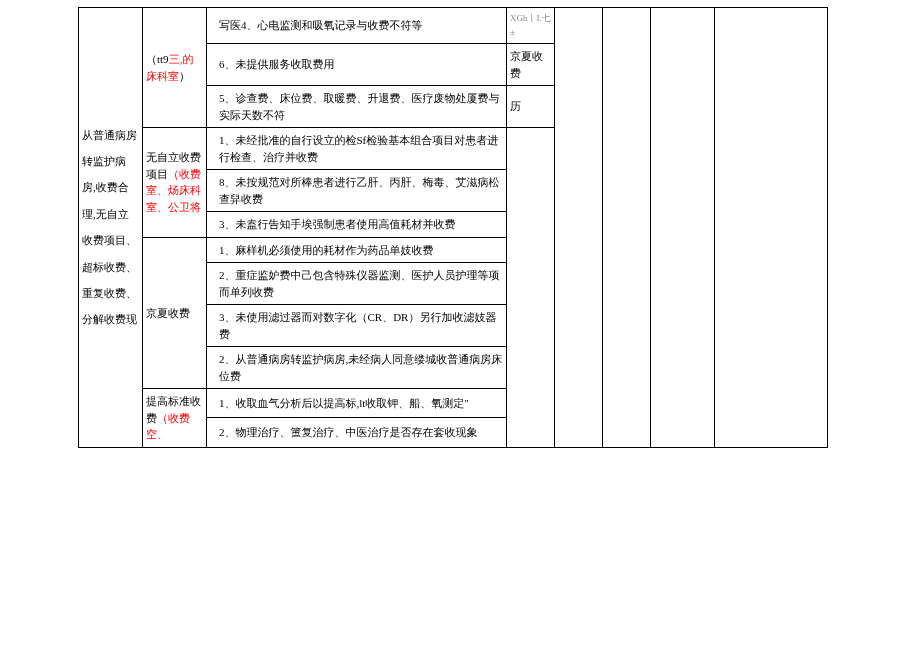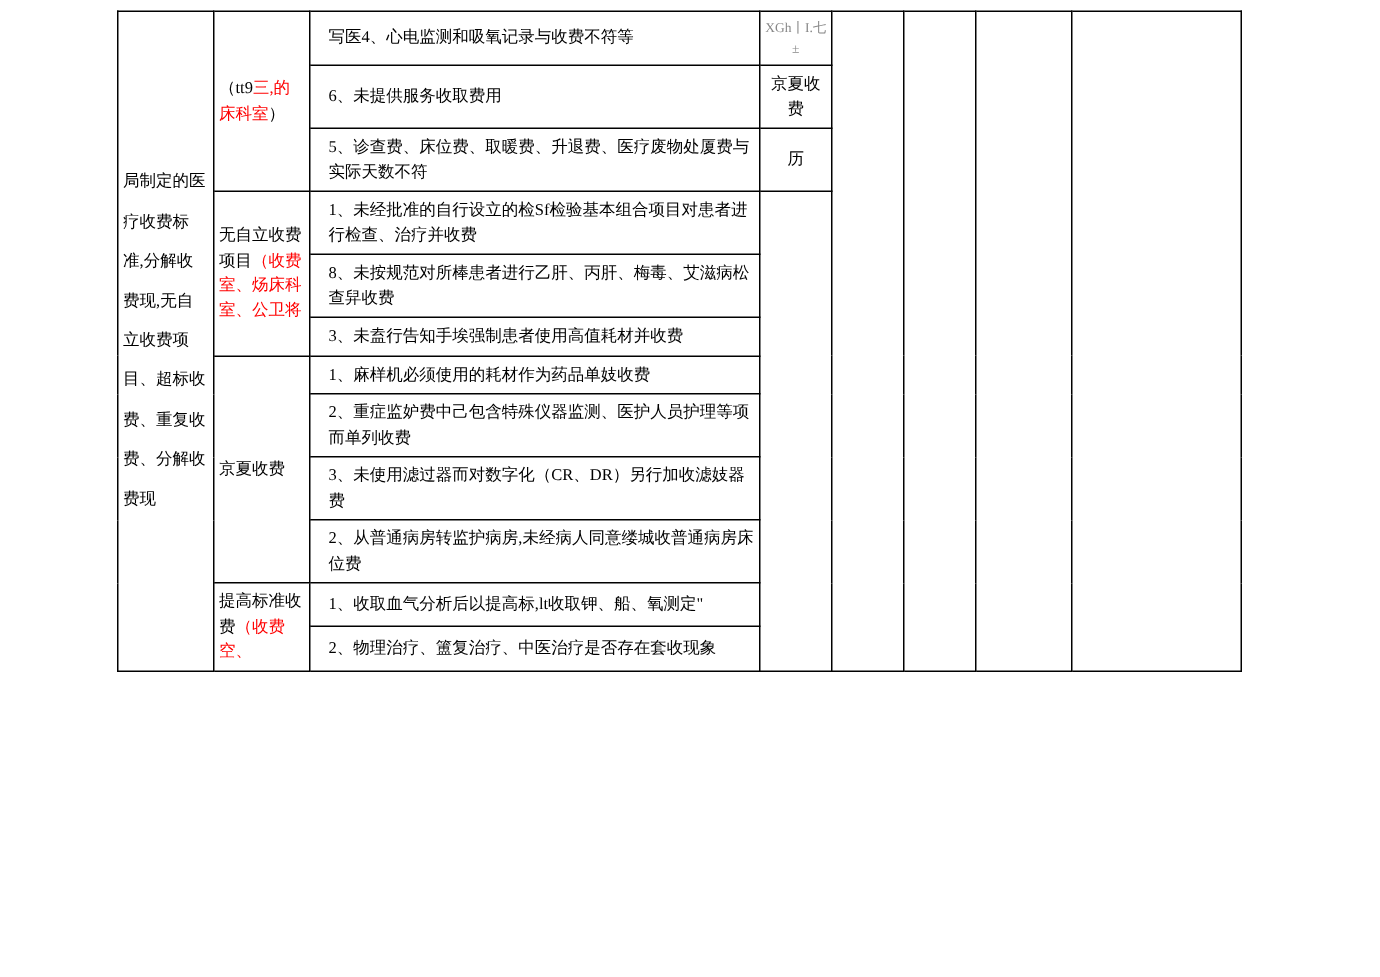--- a/index.html
+++ b/index.html
@@ -29,42 +29,42 @@
     td {
       border: 1px solid #000;
       vertical-align: middle;
       padding: 4px 3px;
       font-size: 11px;
       line-height: 1.5;
     }
     .col1 { width: 64px; }
     .col2 { width: 64px; }
     .col3 { width: 300px; padding-left: 12px; }
-    .col4 { width: 48px; text-align: center; }
+    .col4 { width: 48px; }
     .col5 { width: 48px; text-align: center; }
     .col6 { width: 48px; }
     .col7 { width: 64px; }
     .col8 { width: 113px; }
     .red { color: #ff0000; }
     .tiny { font-size: 9px; color: #888; }
     .vcenter { text-align: left; }
     .leftcol {
       line-height: 2.4;
       padding-left: 3px;
       padding-right: 3px;
     }
   </style>
 </head>
 <body>
 
 <div class="page">
 <table>
   <tbody>
         <tr>
-    <td class="col1 leftcol" rowspan="12">局制定的医疗收费标准,分解收费现,无自立收费项目、超标收费、重复收费、分解收费现</td>
+    <td class="col1 leftcol" rowspan="12">从普通病房转监护病房,收费合理,无自立收费项目、超标收费、重复收费、分解收费现</td>
     <td class="col2 vcenter" rowspan="3">
       <span>（tt9</span><span class="red">三,的床科室</span><span>）</span>
     </td>
     <td class="col3">写医4、心电监测和吸氧记录与收费不符等</td>
     <td class="col4 tiny">XGh丨I.七±</td>
     <td class="col5" rowspan="12"></td>
     <td class="col6" rowspan="12"></td>
     <td class="col7" rowspan="12"></td>
     <td class="col8" rowspan="12"></td>
   </tr>

